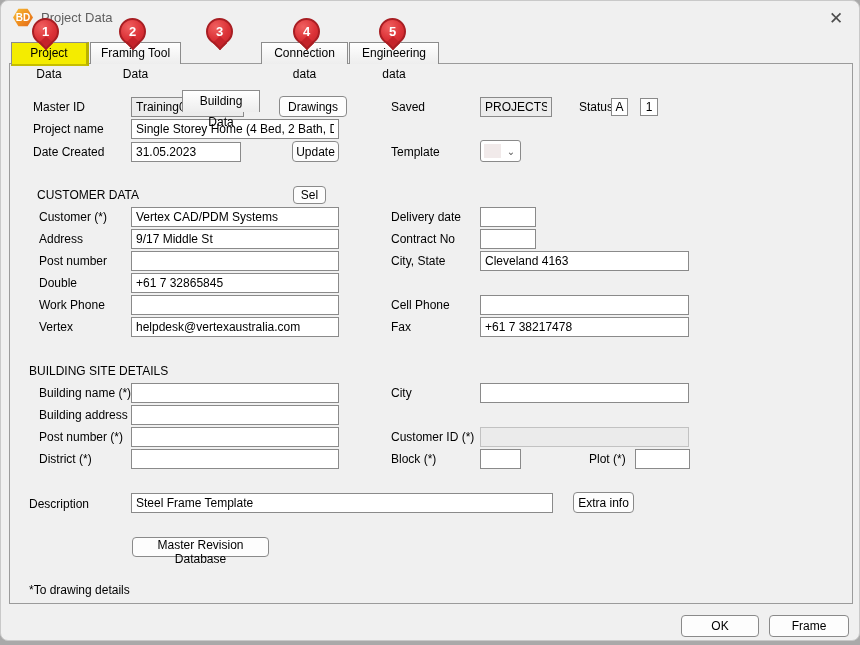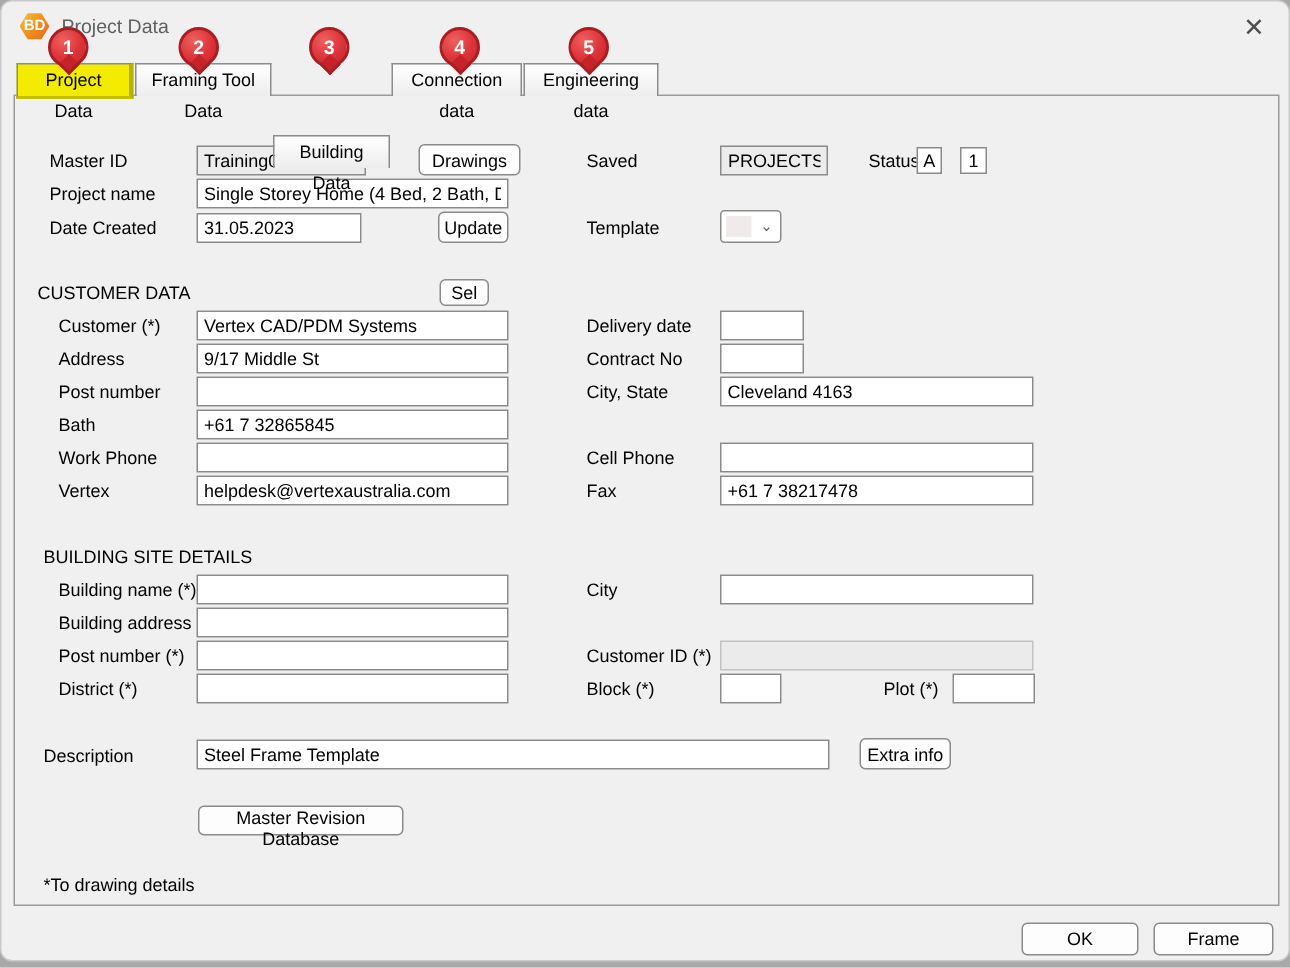--- a/index.html
+++ b/index.html
@@ -104,39 +104,39 @@
 
   <div class="lbl" style="left:32px; top:144px;">Date Created</div>
   <input class="field" style="left: 130px; top: 141px; width: 110px;" value="31.05.2023">
   <button class="btn" style="left:291px; top:140px; width:47px; height:21px;">Update</button>
   <div class="lbl" style="left:390px; top:144px;">Template</div>
   <div class="combo">
     <div class="swatch"></div>
     <div class="chev">⌄</div>
   </div>
 
-  <div class="sect" style="left:24px; top:187px;">CUSTOMER DATA</div>
+  <div class="sect" style="left:36px; top:187px;">CUSTOMER DATA</div>
   <button class="btn" style="left:292px; top:185px; width:33px; height:18px;">Sel</button>
 
   <div class="lbl" style="left:38px; top:209px;">Customer (*)</div>
   <input class="field" style="left: 130px; top: 206px; width: 208px;" value="Vertex CAD/PDM Systems">
   <div class="lbl" style="left:390px; top:209px;">Delivery date</div>
   <input class="field small" style="left: 479px; top: 206px; width: 56px;" value="">
 
   <div class="lbl" style="left:38px; top:231px;">Address</div>
   <input class="field" style="left: 130px; top: 228px; width: 208px;" value="9/17 Middle St">
   <div class="lbl" style="left:390px; top:231px;">Contract No</div>
   <input class="field small" style="left: 479px; top: 228px; width: 56px;" value="">
 
   <div class="lbl" style="left:38px; top:253px;">Post number</div>
   <input class="field" style="left: 130px; top: 250px; width: 208px;" value="">
   <div class="lbl" style="left:390px; top:253px;">City, State</div>
   <input class="field" style="left: 479px; top: 250px; width: 209px;" value="Cleveland 4163">
 
-  <div class="lbl" style="left:38px; top:275px;">Bath</div>
+  <div class="lbl" style="left:38px; top:275px;">Double</div>
   <input class="field" style="left: 130px; top: 272px; width: 208px;" value="+61 7 32865845">
 
   <div class="lbl" style="left:38px; top:297px;">Work Phone</div>
   <input class="field" style="left: 130px; top: 294px; width: 208px;" value="">
   <div class="lbl" style="left:390px; top:297px;">Cell Phone</div>
   <input class="field" style="left: 479px; top: 294px; width: 209px;" value="">
 
   <div class="lbl" style="left:38px; top:319px;">Vertex</div>
   <input class="field" style="left: 130px; top: 316px; width: 208px;" value="helpdesk@vertexaustralia.com">
   <div class="lbl" style="left:390px; top:319px;">Fax</div>

